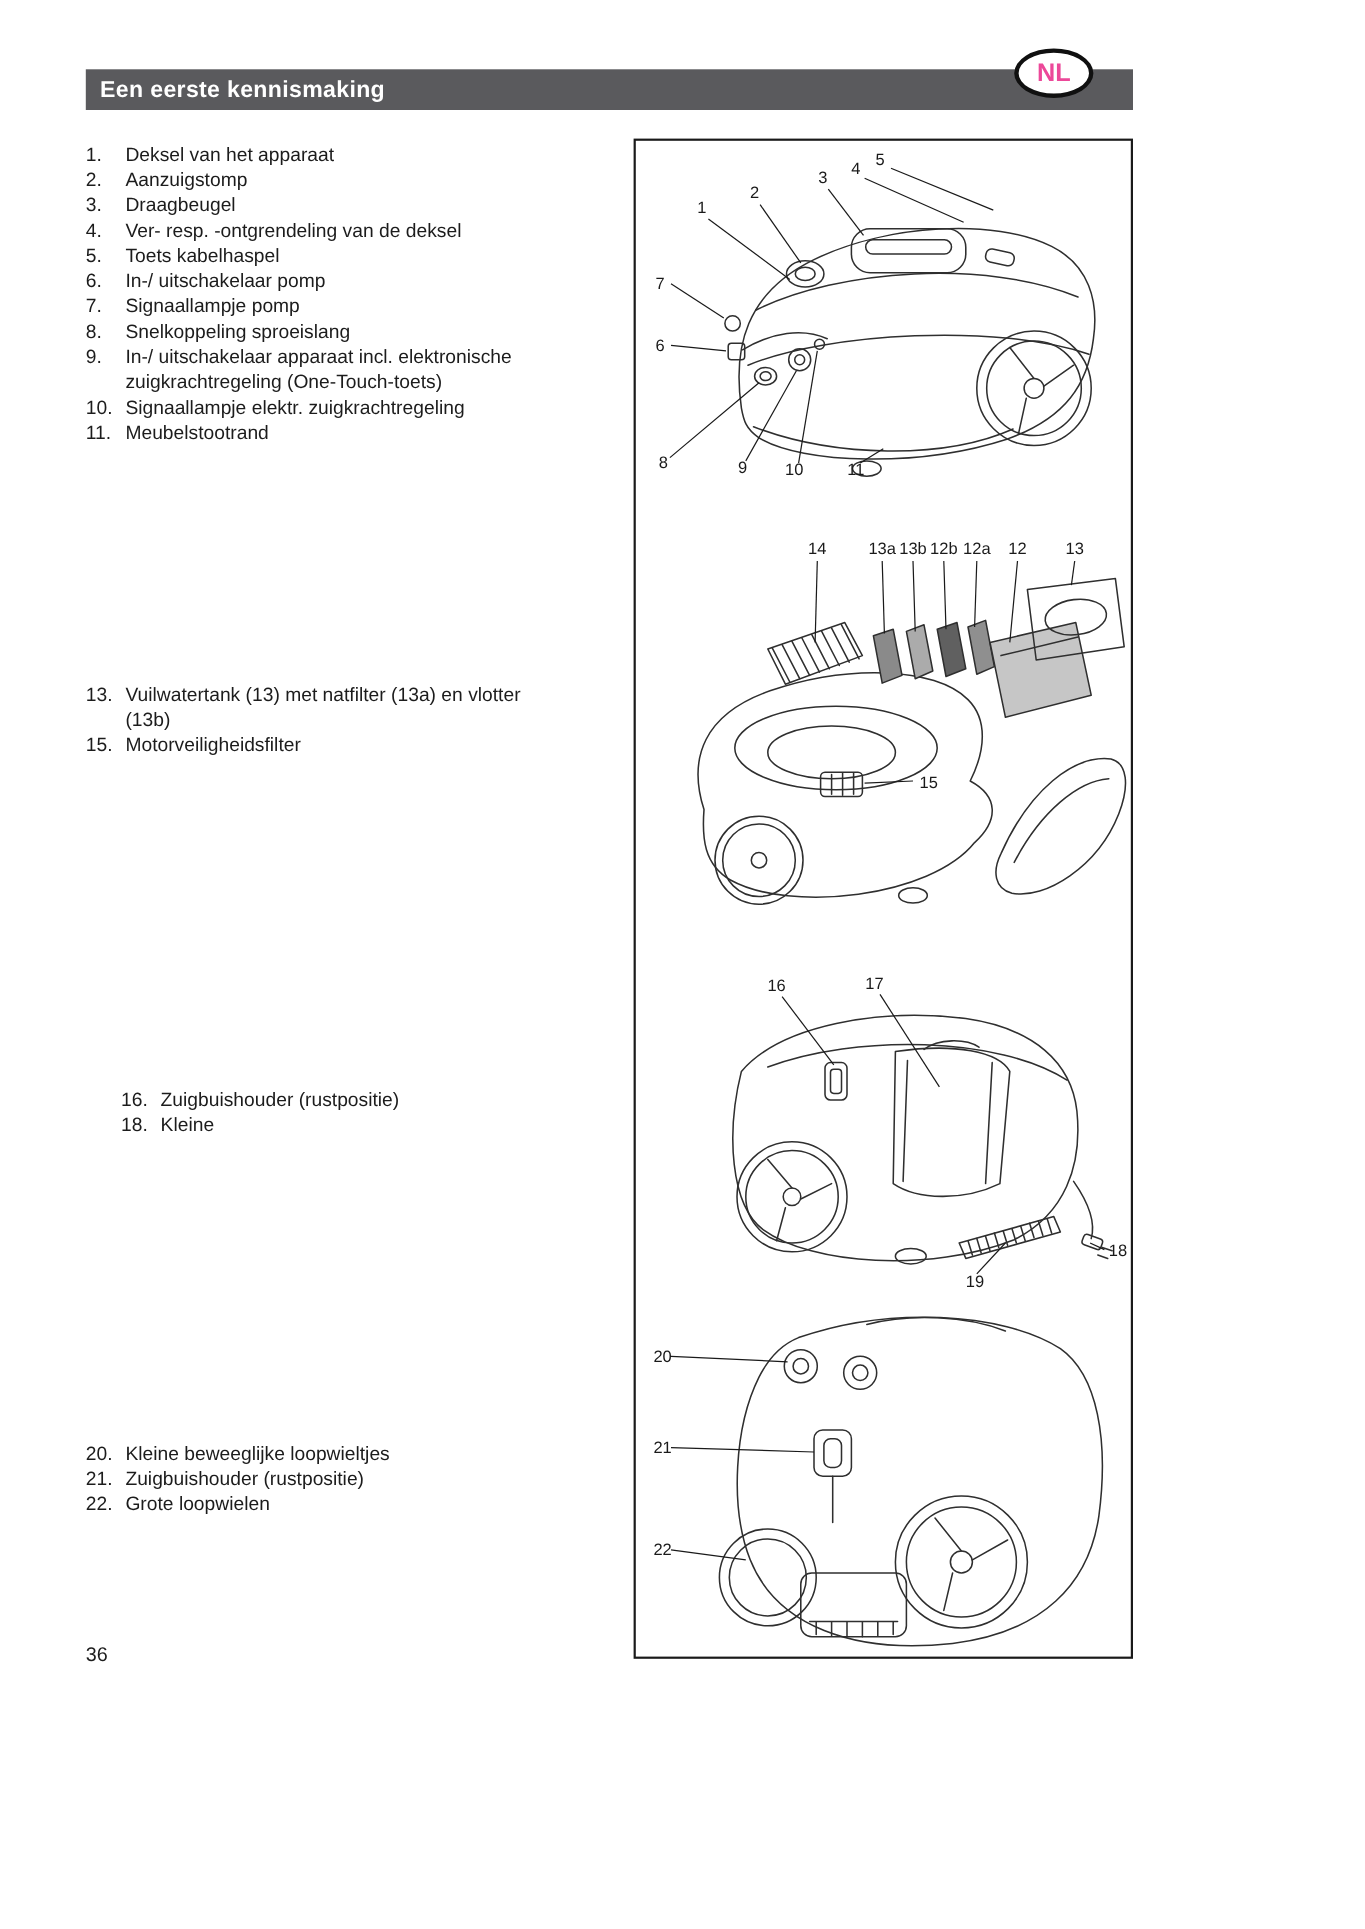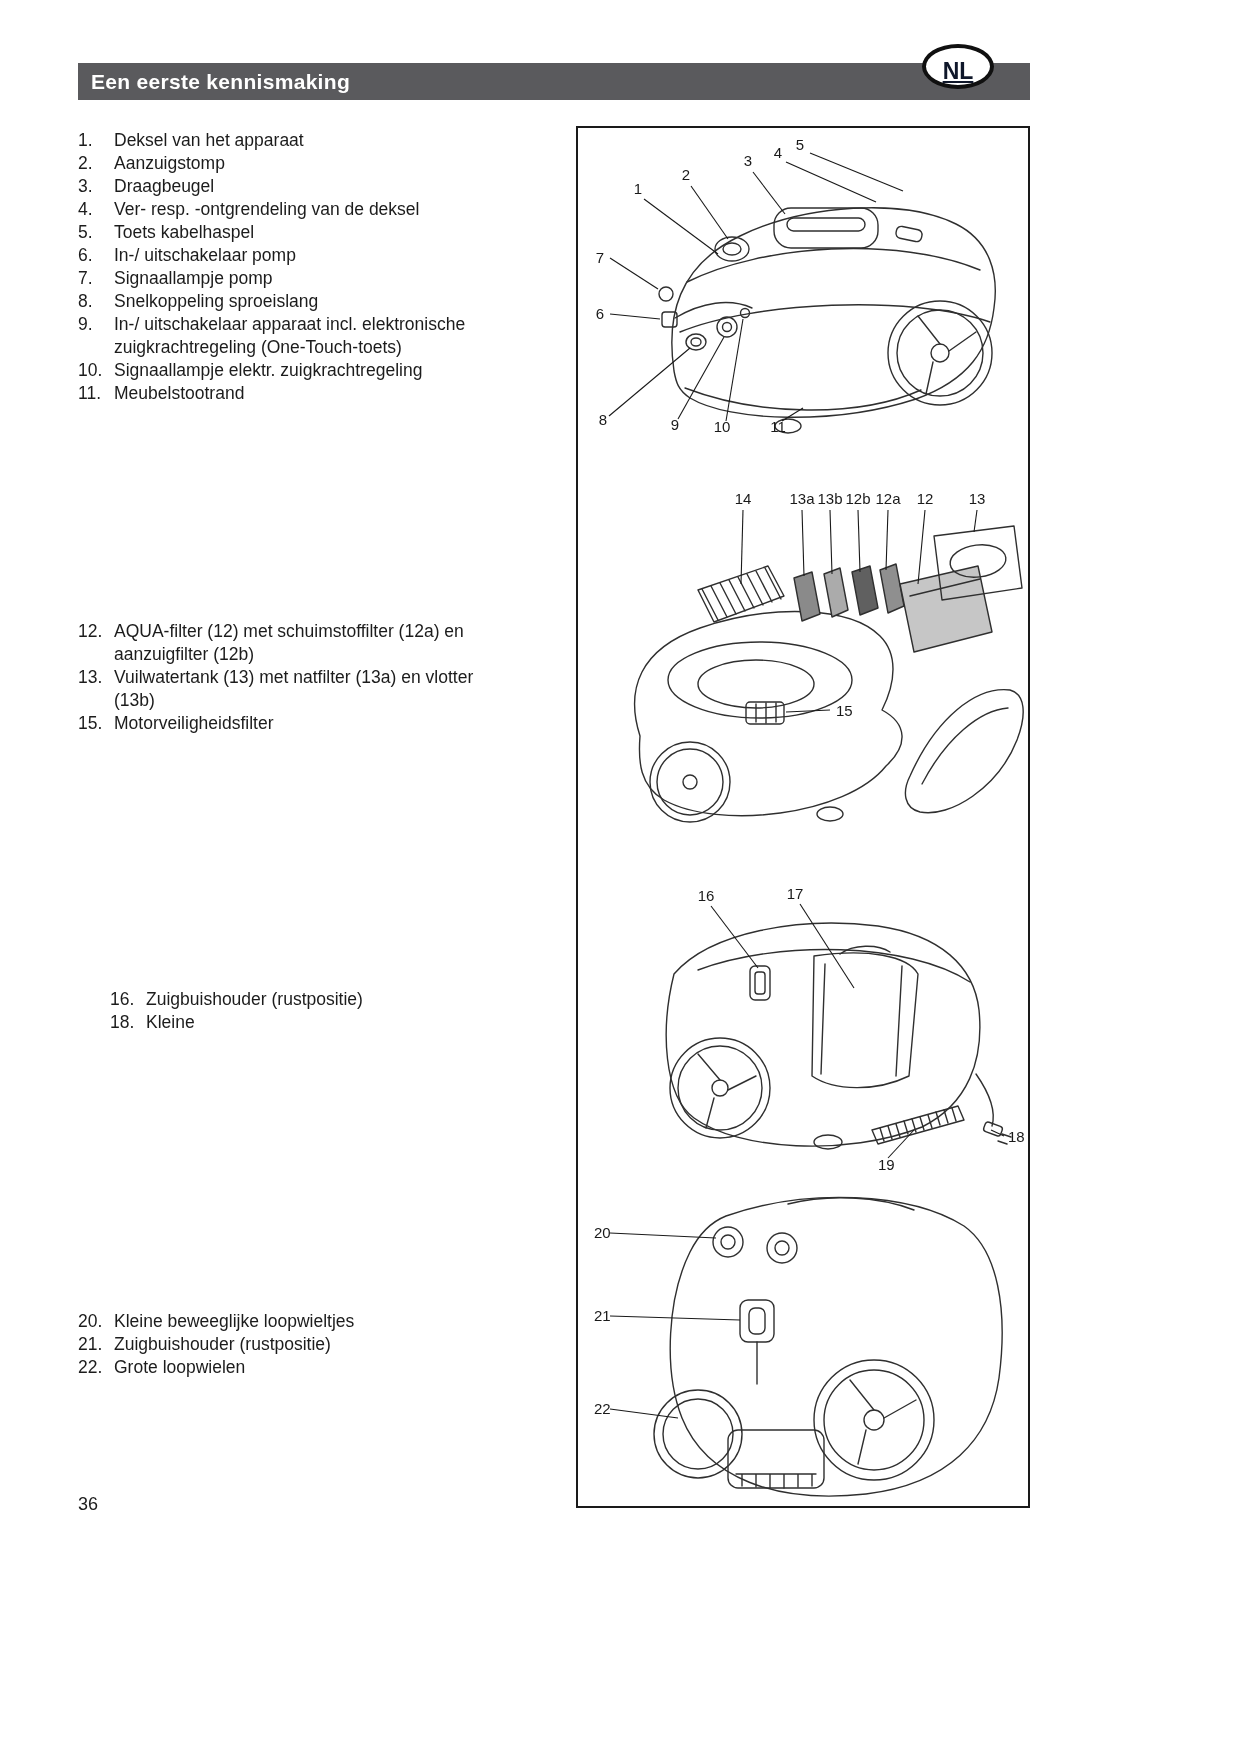--- a/index.html
+++ b/index.html
@@ -13,24 +13,23 @@
   
   .header-bar {
     position:absolute; left:78px; top:63px; width:952px; height:37px;
     background:#5a5a5d; display:flex; align-items:center;
     padding-left:13px; box-sizing:border-box;
   }
   .header-title { color:#fff; font-weight:bold; font-size:21px; letter-spacing:.3px; }
   .nl-badge {
     position:absolute; left:922px; top:44px; width:72px; height:45px;
     background:#fff; border:4px solid #101010; border-radius:50%;
-    display:flex; align-items:flex-end; justify-content:center;
-    font-weight:bold; font-size:23px; color:#0f172a; z-index:5;
+    display:flex; align-items:center; justify-content:center;
+    font-weight:bold; font-size:23px; color:#ec4899; z-index:5;
     box-sizing:border-box;
-    text-decoration:underline;
   }
 
   
   .group { position:absolute; left:78px; font-size:17.5px; line-height:23px; }
   .g1 { top:129px; width:470px; }
   .g2 { top:620px; width:400px; }
   .g3 { top:988px; width:470px;margin-left:32px; }
   .g4 { top:1310px; width:470px; }
   .li { display:flex; align-items:flex-start; }
   .li-num { flex:0 0 36px; }
@@ -106,24 +105,20 @@
         <span class="li-num">10.</span>
         <span class="li-text">Signaallampje elektr. zuigkrachtregeling</span>
       </div>
     <div class="li">
         <span class="li-num">11.</span>
         <span class="li-text">Meubelstootrand</span>
       </div>
   </div>
 
   <div class="group g2">
-    <div class="li">
-        <span class="li-num">12.</span>
-        <span class="li-text">AQUA-filter (12) met schuimstoffilter (12a) en aanzuigfilter (12b)</span>
-      </div>
     <div class="li">
         <span class="li-num">13.</span>
         <span class="li-text">Vuilwatertank (13) met natfilter (13a) en vlotter (13b)</span>
       </div>
     <div class="li">
         <span class="li-num">15.</span>
         <span class="li-text">Motorveiligheidsfilter</span>
       </div>
   </div>
 

